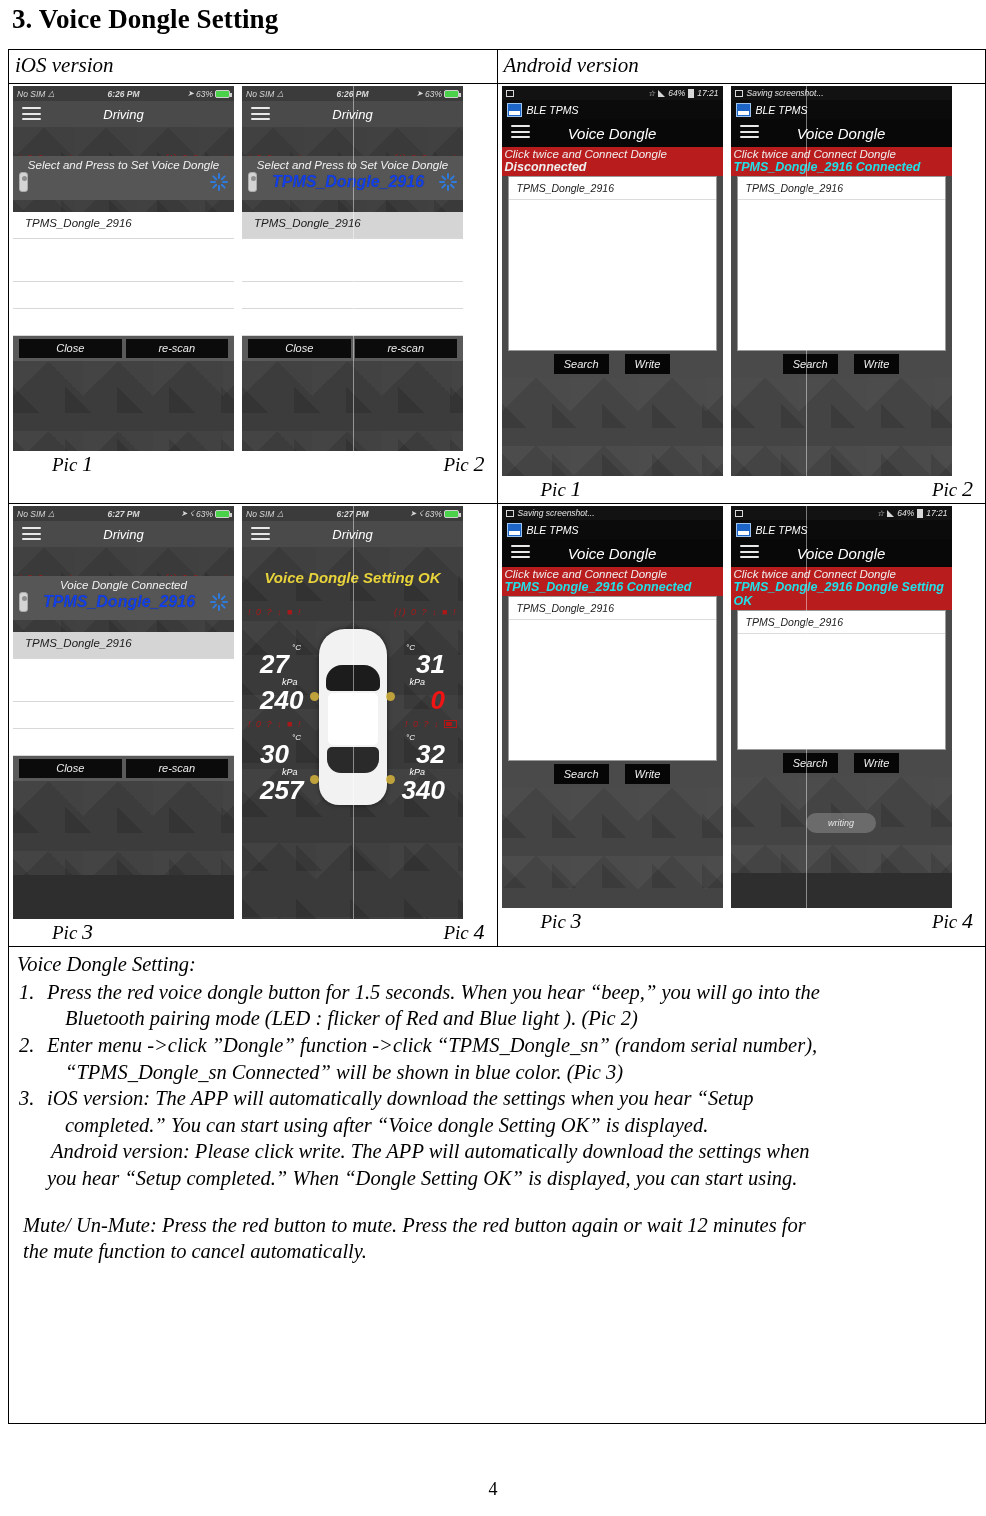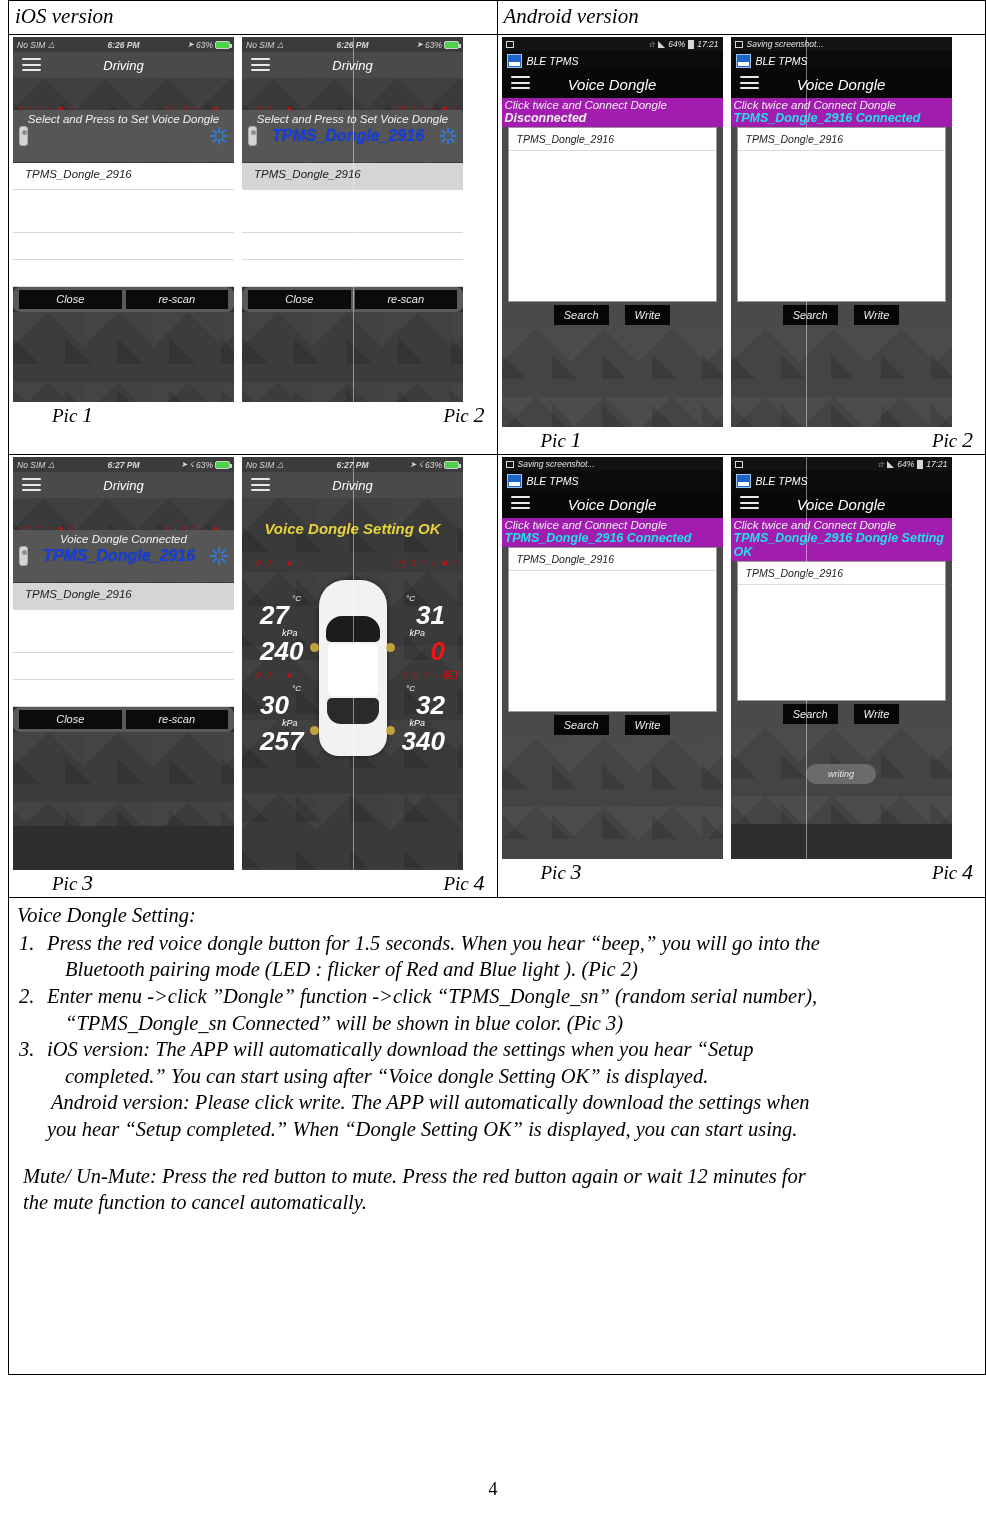--- a/index.html
+++ b/index.html
@@ -101,21 +101,21 @@
     background-size: 62px 62px, 62px 62px, 48px 48px;
   }
   .warnrow {
     position:absolute; top:26px; left:0; right:0; height:12px;
     display:flex; justify-content:space-between; padding:0 6px;
     color:#c01212; font-family:"Liberation Sans", sans-serif; font-size:9px;
     letter-spacing:1.5px; opacity:.85;
   }
   .warnrow span { white-space:nowrap; }
   .ios-banner {
-    position:absolute; left:0; right:0; bottom:1px; height:52px;
+    position:absolute; left:0; right:0; bottom:12px; height:44px;
     background:#565656;
   }
   .ios-banner .btxt {
     text-align:center; color:#f2f2f2; font-family:"Liberation Sans", sans-serif;
     font-size:11.5px; padding-top:3px;
   }
   .ios-banner .brow {
     display:flex; align-items:center; gap:4px; padding:1px 6px 0 6px; position:relative;
   }
   .dongle-ic {
@@ -135,21 +135,21 @@
   .ios-list .row {
     height:27px; padding:5px 0 0 12px;
     font-family:"Liberation Sans", sans-serif; font-size:11.5px; color:#1b1b1b;
     border-bottom:1px solid #d8d8d8;
   }
   .ios-list .row.sel { background:#d5d5d5; }
   .ios-list .row.empty { height:27px; }
   .ios-list .spacer { height:16px; background:#fff;}
 
   .ios-buttons {
-    background:#5a5a5a; display:flex; gap:4px; padding:3px 6px;border-radius:7px;
+    background:#5a5a5a; display:flex; gap:4px; padding:3px 6px;
   }
   .ios-buttons .b {
     flex:1; background:#0b0b0b; color:#ececec; text-align:center;
     font-family:"Liberation Sans", sans-serif; font-size:11px;
     padding:3px 0 4px 0;
   }
   .ios-foot {
     height:90px;
     background:#3c3c3c;
     background-image:
@@ -214,21 +214,21 @@
     gap:5px; padding:0 5px; font-family:"Liberation Sans", sans-serif; font-size:10.5px;
   }
   .applogo{width:15px;height:14px;background:#1d66c7;border:1px solid #9fc3ef;position:relative;flex:0 0 auto;}
   .applogo:after{content:"";position:absolute;left:1px;bottom:1px;right:1px;height:4px;background:#fff;}
   .and-nav {
     height:28px; background:#080808; position:relative; display:flex;
     align-items:center; justify-content:center; color:#fff;
     font-family:"Liberation Sans", sans-serif; font-size:15px;
   }
   .and-hint {
-    background:#a21caf; padding:1px 3px 2px 3px;
+    background:#b91c1c; padding:1px 3px 2px 3px;
     font-family:"Liberation Sans", sans-serif;
   }
   .and-hint .l1 { color:#efefef; font-size:11.5px; }
   .and-hint .l2 { font-size:12.5px; font-weight:bold; }
   .and-hint .l2.cy { color:#21e0e8; }
   .and-hint .l2.wh { color:#efefef; }
   .and-listwrap { padding:0 6px; background:#4a4a4a;}
   .and-list {
     background:#fff; border:1px solid #9a9a9a; height:175px;
   }
@@ -267,20 +267,21 @@
   .pagenum {
     position:absolute; left:0; right:0; bottom:16px; text-align:center;
     font-size:18px;
   }
 </style>
 </head>
 <body>
 
 <div class="page">
 
+  <h1 class="doc-title">3. Voice Dongle Setting</h1>
 
   <table class="main">
     <tbody>
         <tr>
       <td class="col-head">iOS version</td>
       <td class="col-head">Android version</td>
     </tr>
 
     <tr>
 

